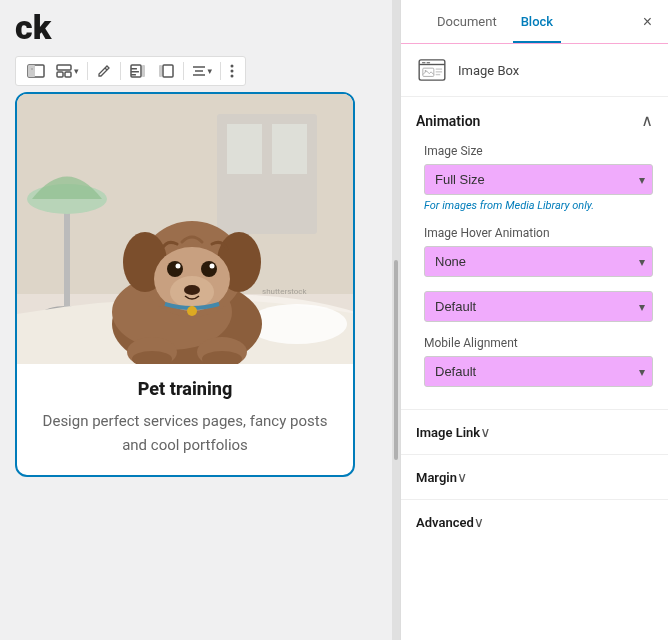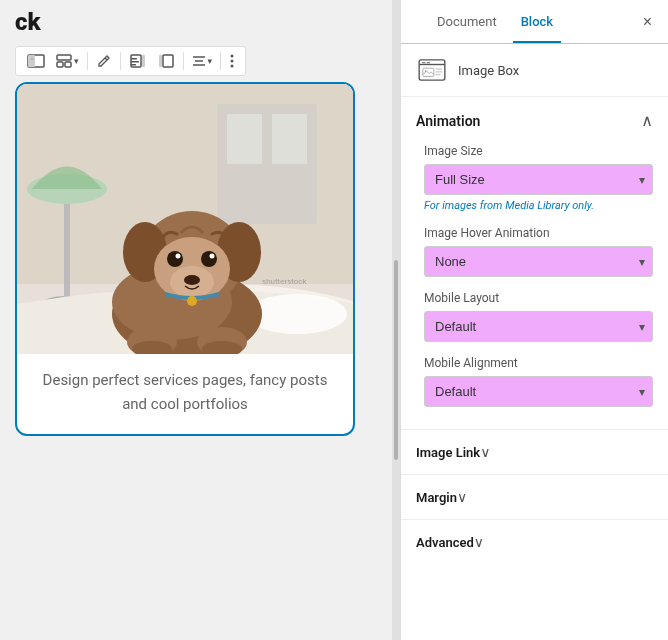--- a/index.html
+++ b/index.html
@@ -18,21 +18,21 @@
       flex: 1;
       background: #f0f0f1;
       display: flex;
       flex-direction: column;
       padding: 10px 10px 10px 15px;
       position: relative;
     }
 
     
     .ck-logo {
-      font-size: 24px;
+      font-size: 34px;
       font-weight: 900;
       color: #1a1a1a;
       margin-bottom: 12px;
       line-height: 1;
     }
 
     
     .block-toolbar {
       display: flex;
       align-items: center;
@@ -425,20 +425,21 @@
 
         <path d="M148,210 Q175,218 202,210" fill="none" stroke="#4488aa" stroke-width="4"></path>
 
         <circle cx="175" cy="217" r="5" fill="#ddaa22"></circle>
 
         <text x="245" y="200" font-size="8" fill="rgba(80,80,80,0.4)">shutterstock</text>
       </svg>
     </div>
 
     <div class="content-text">
+      <div class="pet-title">Pet training</div>
       <div class="pet-desc">Design perfect services pages, fancy posts and cool portfolios</div>
     </div>
   </div>
 </div>
 
 <div class="panel-divider">
   <div class="scroll-thumb"></div>
 </div>
 
 <div class="settings-panel">
@@ -496,21 +497,20 @@
           <option>None</option>
           <option>Grow</option>
           <option>Shrink</option>
           <option>Pulse</option>
         </select>
         <span class="select-arrow">▾</span>
       </div>
     </div>
 
     <div class="field-group">
-      <label class="field-label">Mobile Layout</label>
       <div class="select-wrapper">
         <select class="select-field">
           <option>Default</option>
           <option>Image Above</option>
           <option>Image Below</option>
           <option>Image Left</option>
           <option>Image Right</option>
         </select>
         <span class="select-arrow">▾</span>
       </div>

